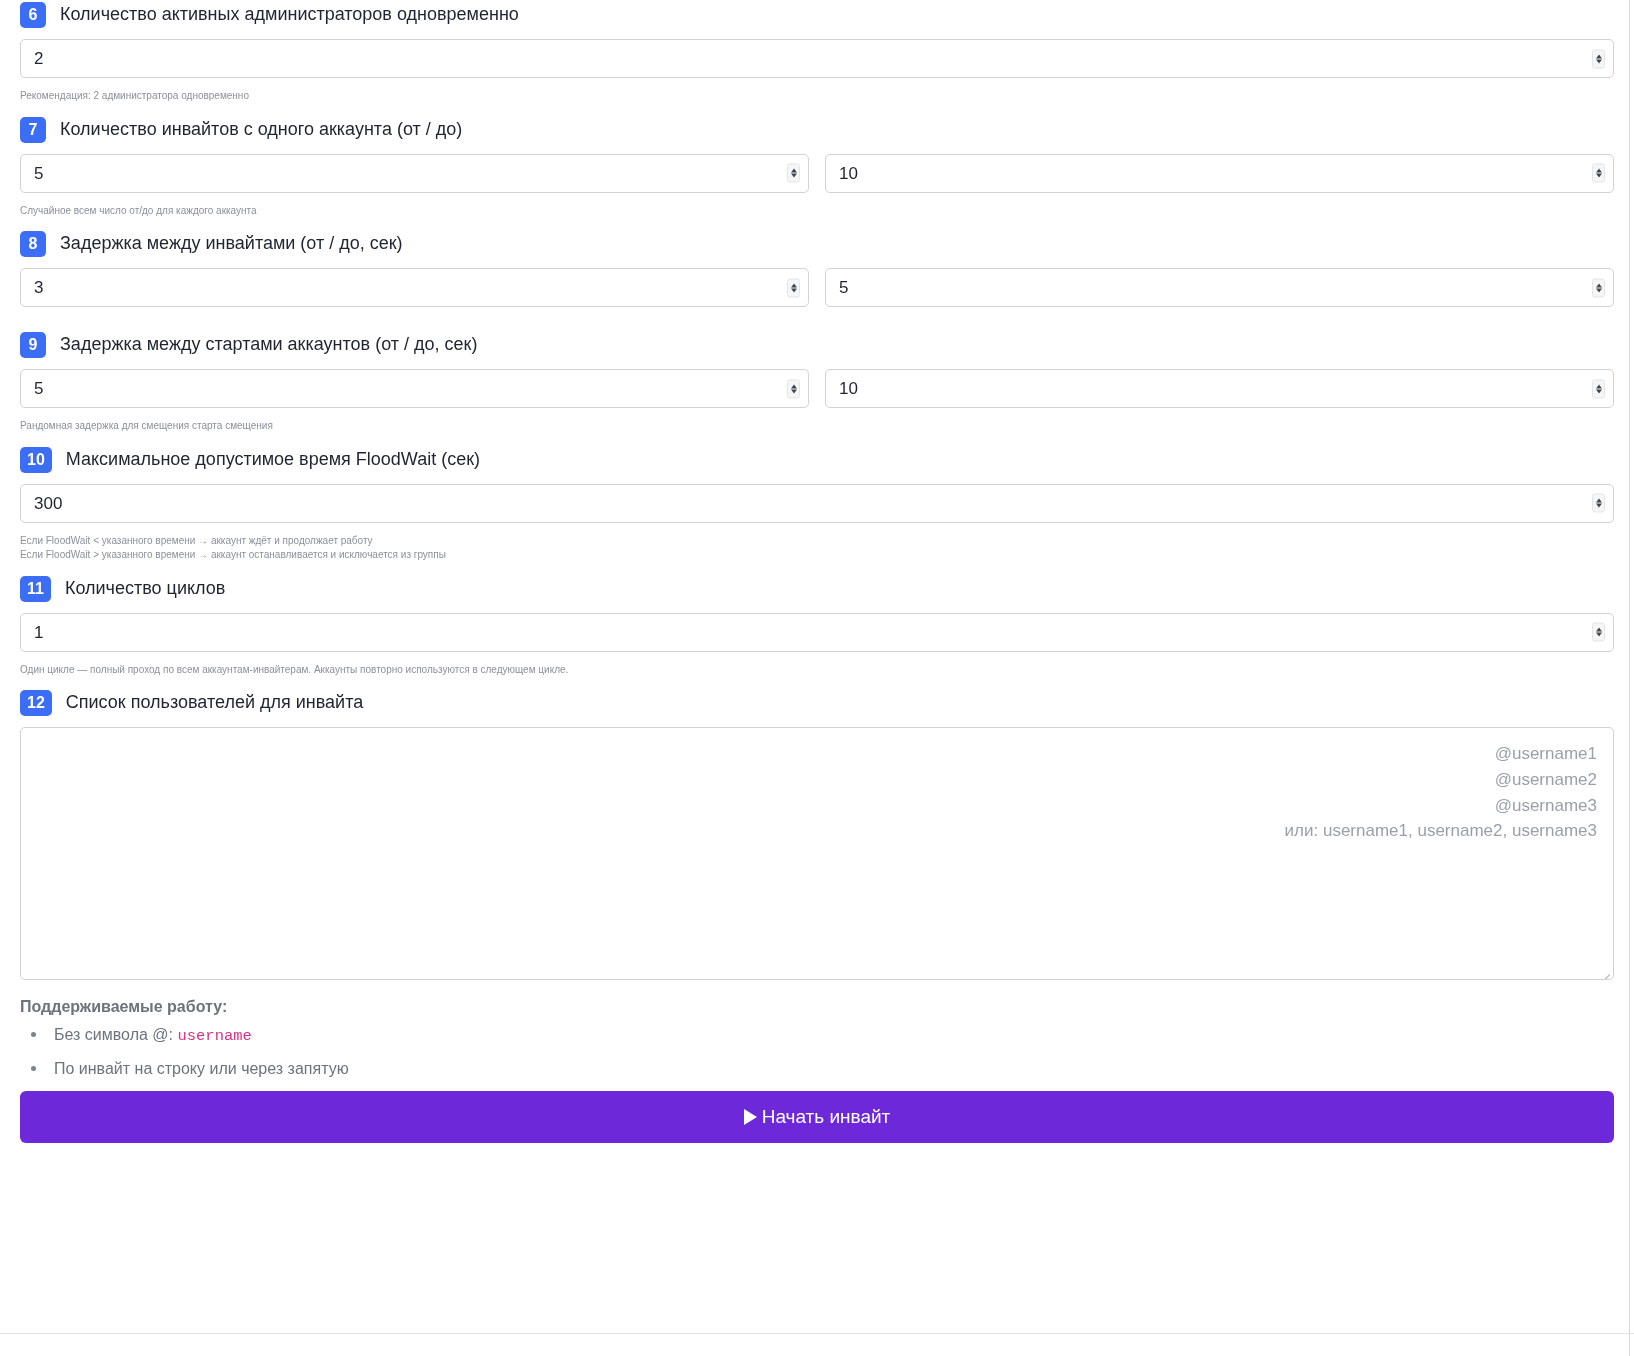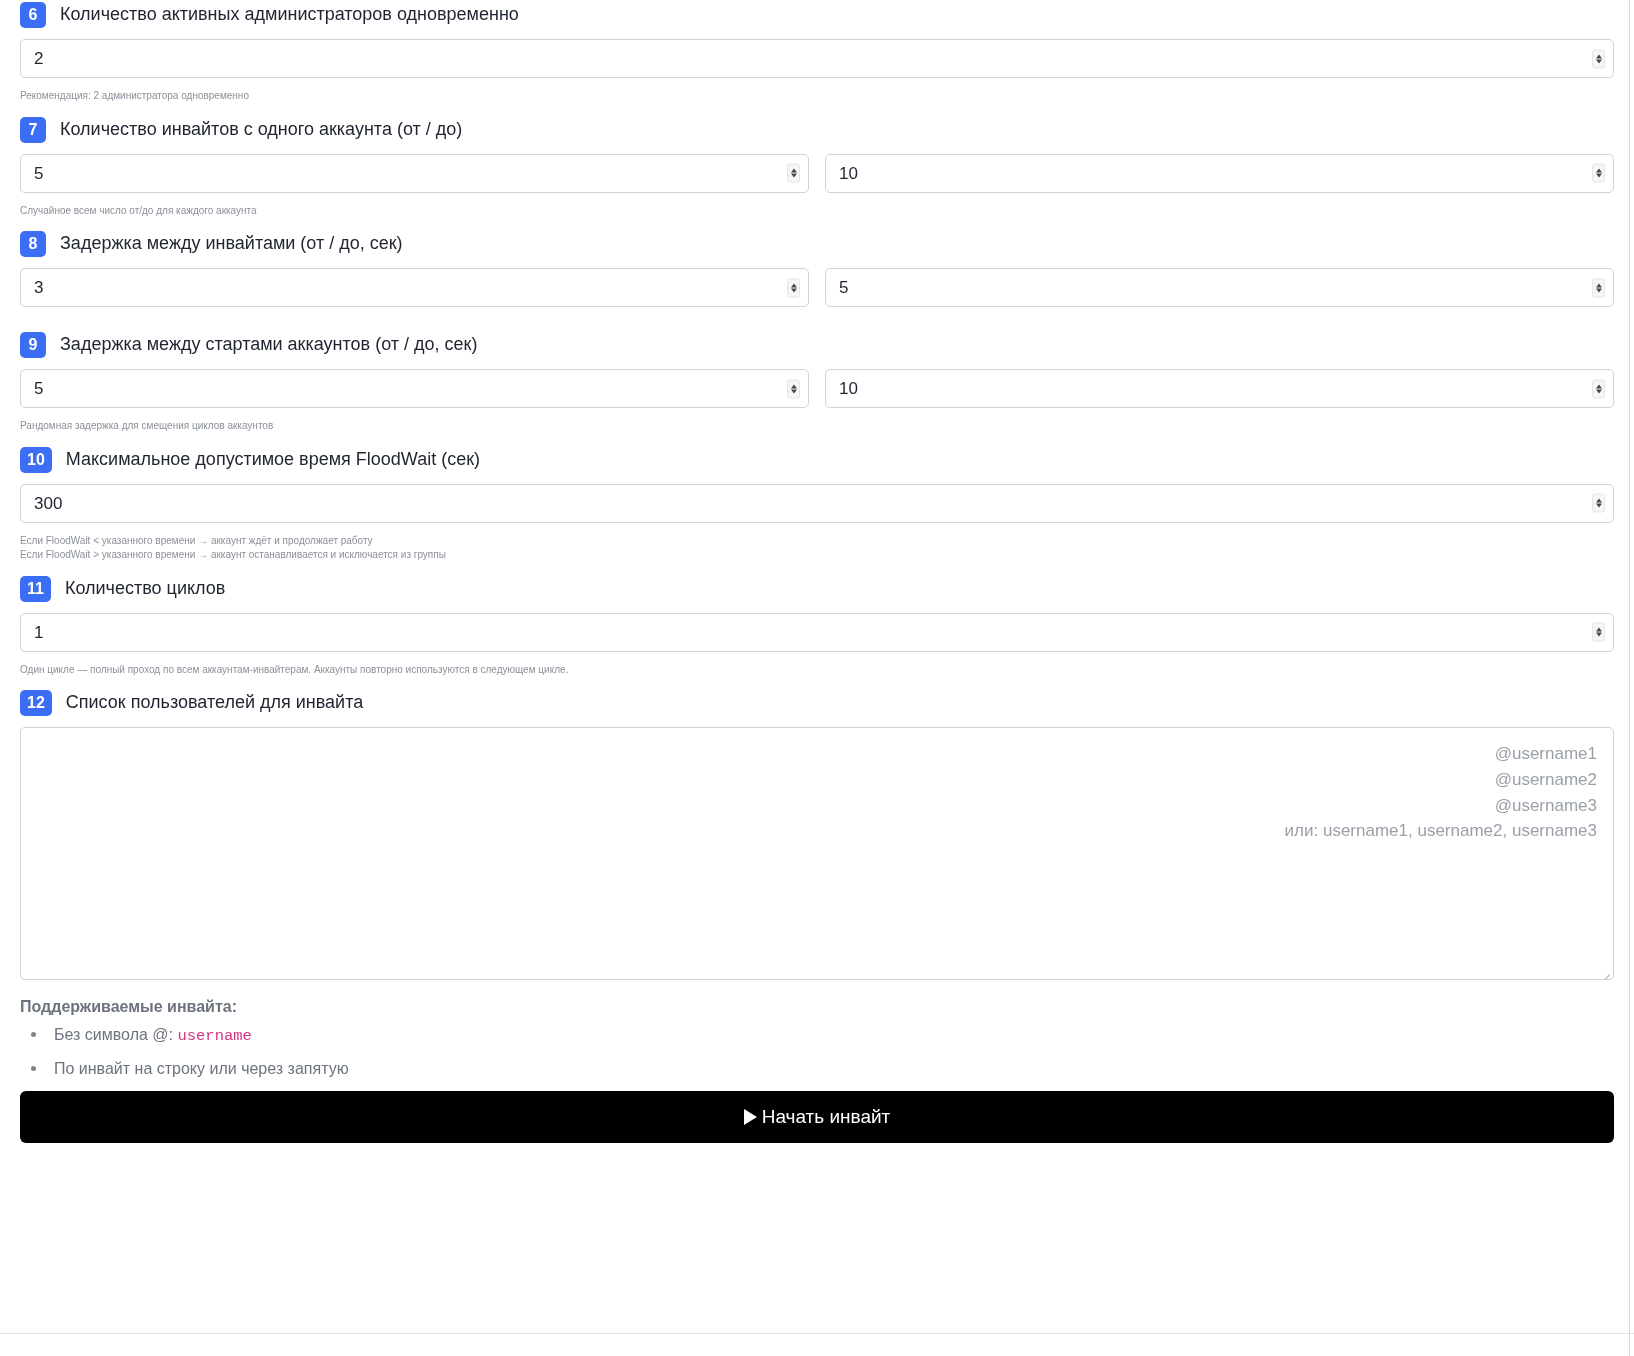--- a/index.html
+++ b/index.html
@@ -187,21 +187,21 @@
     font-family: "Liberation Mono", "DejaVu Sans Mono", monospace;
     color: #d63384;
     font-size: 15.5px;
   }
 
   
   .start-btn {
     margin-top: 4px;
     width: 100%;
     height: 52px;
-    background: #000000;
+    background: #6d28d9;
     color: #ffffff;
     border: none;
     border-radius: 6px;
     font-size: 19px;
     font-family: "Liberation Sans", "DejaVu Sans", sans-serif;
     display: flex;
     align-items: center;
     justify-content: center;
     gap: 5px;
     cursor: pointer;
@@ -327,21 +327,21 @@
         </div>
         <div class="num-input">
           <span class="val">10</span>
           <span class="spinner">
             <span class="arr up"></span>
               <span class="arr down"></span>
           </span>
         </div>
       </div>
       <div class="helper">
-        <span class="helper-line">Рандомная задержка для смещения циклов аккаунтов</span>
+        <span class="helper-line">Рандомная задержка для смещения старта смещения</span>
       </div>
     </div>
 
     <div class="gap-sm"></div>
 
     <div class="field-group">
       <div class="label-row">
         <span class="badge">10</span>
         <span class="label-text">Максимальное допустимое время FloodWait (сек)</span>
       </div>
@@ -393,21 +393,21 @@
 @username2
 @username3
 или: username1, username2, username3</div>
         <span class="resize-grip">
             <i></i>
             <i></i>
           </span>
       </div>
     </div>
 
-    <div class="formats-title">Поддерживаемые инвайта:</div>
+    <div class="formats-title">Поддерживаемые работу:</div>
     <ul class="formats">
       <li>
         <span>Без символа @: </span><code class="inline">username</code>
       </li>
       <li>
         <span>По инвайт на строку или через запятую</span>
       </li>
     </ul>
 
     <button class="start-btn">

